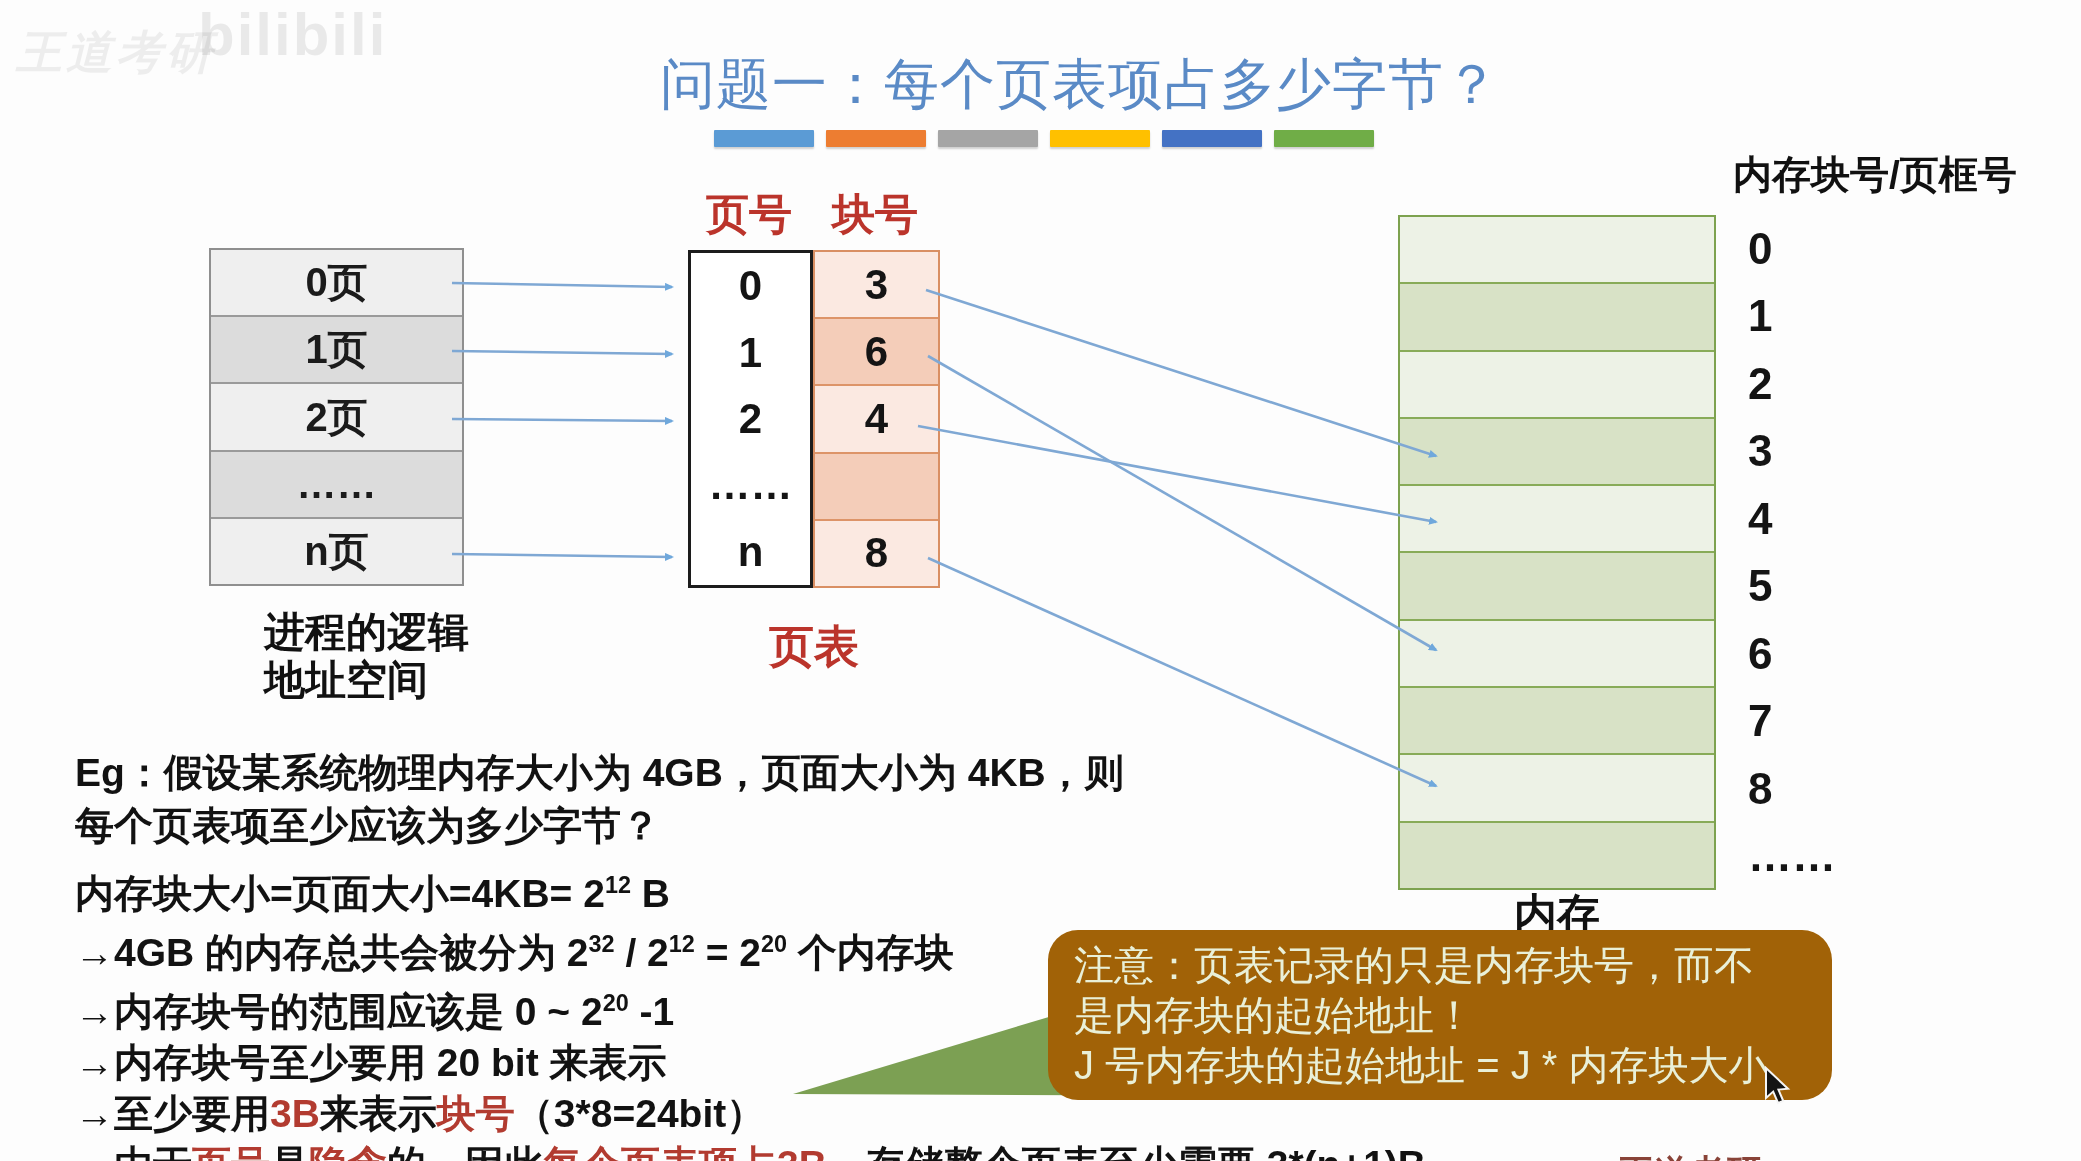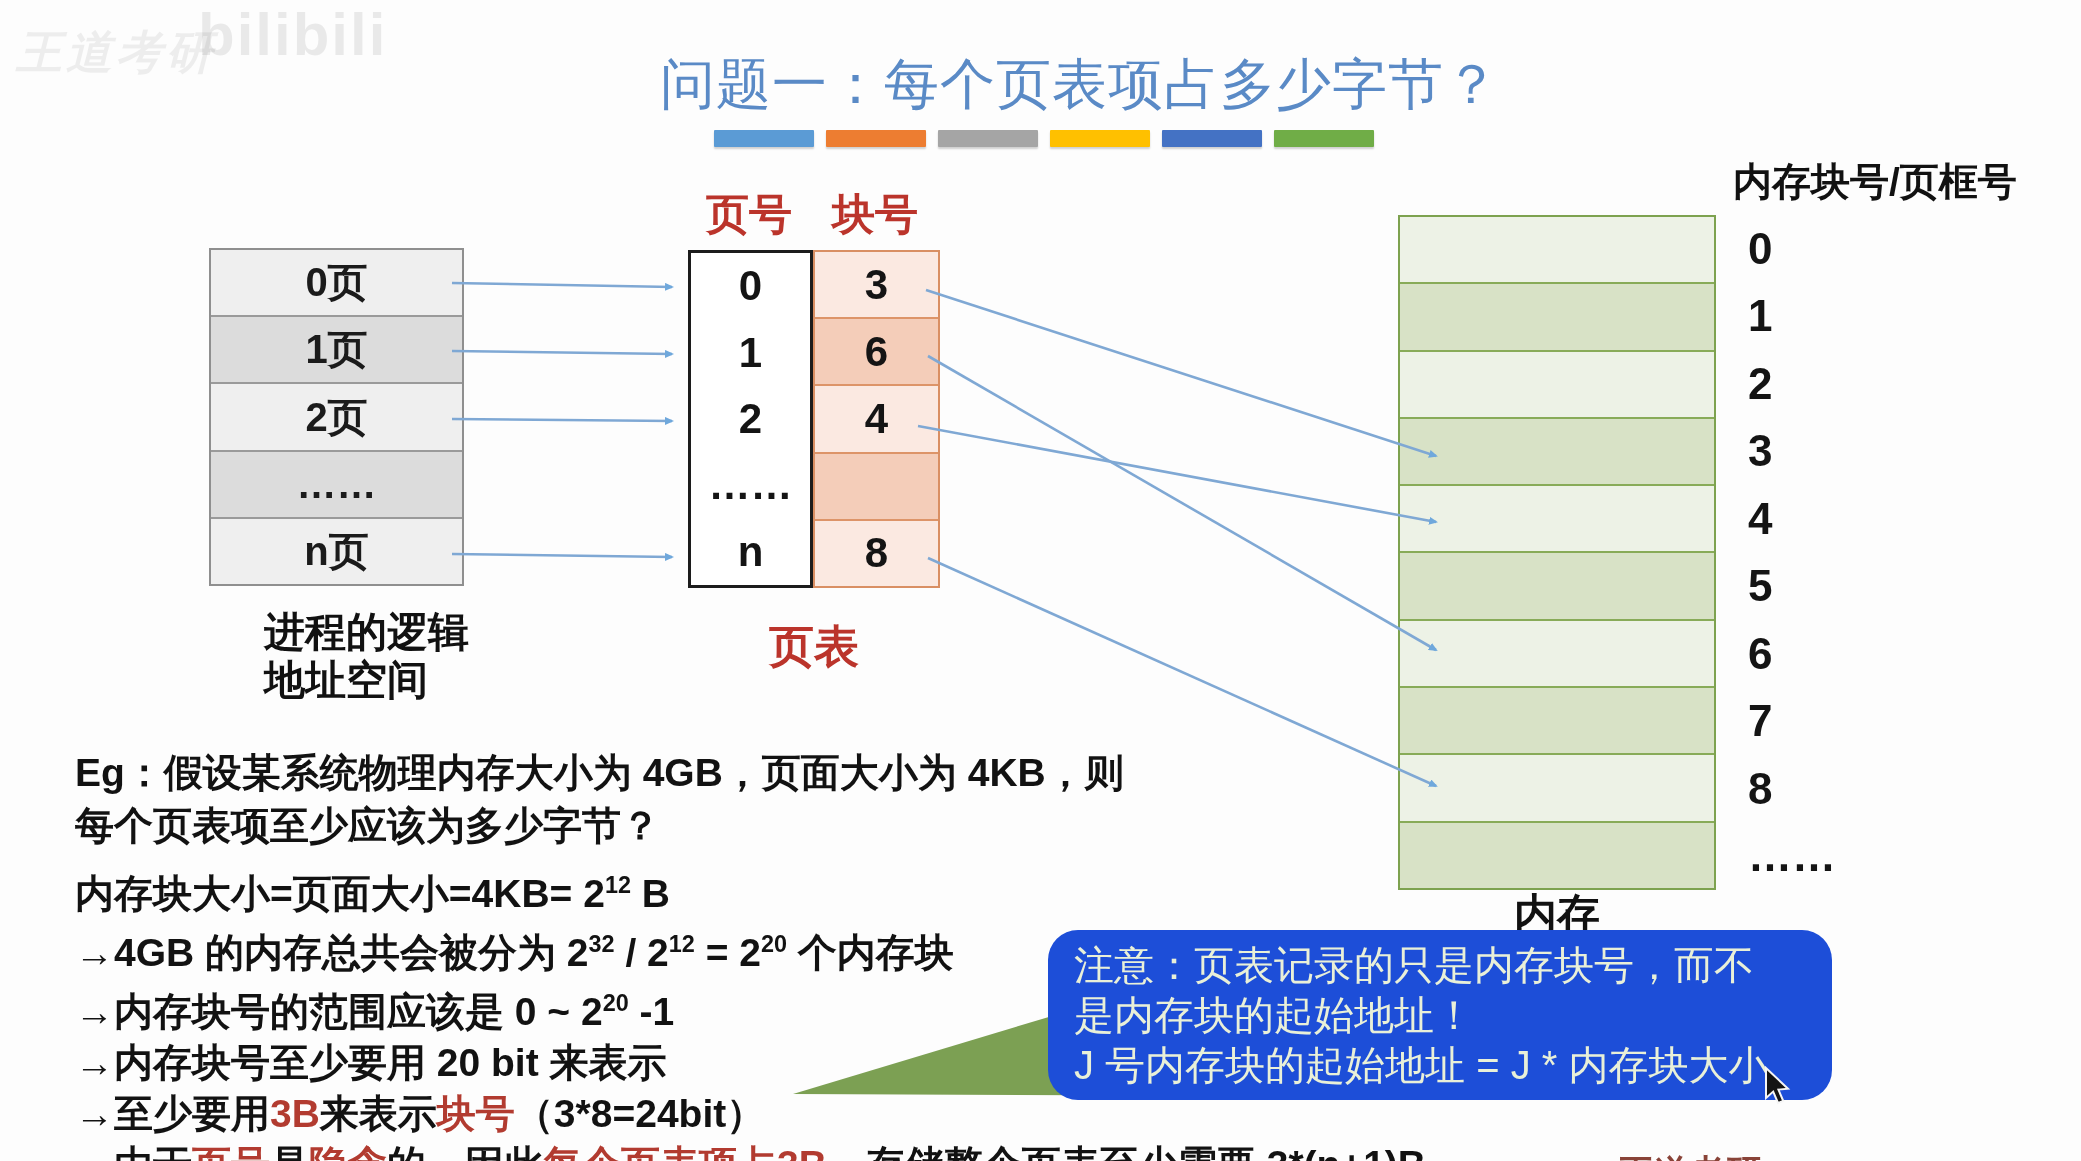--- a/index.html
+++ b/index.html
@@ -31,21 +31,21 @@
   #pt-left{position:absolute;left:688px;top:250px;width:125px;height:338px;background:#fff;border:3px solid #1c1c1c;box-sizing:border-box;display:flex;flex-direction:column;}
   #pt-left .prow{flex:1;display:flex;align-items:center;justify-content:center;font-size:42px;font-weight:600;color:#141414;}
   #pt-right{position:absolute;left:813px;top:250px;width:127px;height:338px;border:2px solid #d98f63;box-sizing:border-box;display:flex;flex-direction:column;}
   #pt-right .prow{flex:1;display:flex;align-items:center;justify-content:center;font-size:42px;font-weight:600;color:#141414;border-top:2px solid #dd9468;}
   #pt-right .prow:first-child{border-top:none;}
   #pt-right .prow:nth-child(odd){background:#fbe9e1;}
   #pt-right .prow:nth-child(even){background:#f4cdb9;}
   #pt-caption{position:absolute;left:688px;top:572px;width:252px;text-align:center;font-size:45px;font-weight:700;color:#bb342b;margin-top:45px;}
 
   
-  #mem-header{position:absolute;left:1733px;top:155px;font-size:39px;font-weight:600;color:#111;}
+  #mem-header{position:absolute;left:1733px;top:148px;font-size:39px;font-weight:600;color:#111;}
   #mtable{position:absolute;left:1398px;top:215px;width:318px;height:675px;border:2.5px solid #7da24f;box-sizing:border-box;display:flex;flex-direction:column;}
   #mtable .mrow{flex:1;border-top:2px solid #88ab58;}
   #mtable .mrow:first-child{border-top:none;}
   #mtable .mrow:nth-child(odd){background:#edf2e6;}
   #mtable .mrow:nth-child(even){background:#d8e2c6;}
   #mlabels{position:absolute;left:1748px;top:215px;height:675px;display:flex;flex-direction:column;}
   #mlabels .mlab{flex:1;display:flex;align-items:center;font-size:44px;font-weight:600;color:#141414;}
   #mem-caption{position:absolute;left:1398px;top:886px;width:318px;text-align:center;font-size:43px;font-weight:600;color:#111;z-index:3;}
 
   
@@ -164,21 +164,21 @@
   </div>
   <div id="derivation">
     <div><span>内存块大小=页面大小=4KB= 2</span><sup>12</sup><span> B</span></div>
     <div><span>→4GB 的内存总共会被分为 2</span><sup>32</sup><span> / 2</span><sup>12</sup><span> = 2</span><sup>20</sup><span> 个内存块</span></div>
     <div><span>→内存块号的范围应该是 0 ~ 2</span><sup>20</sup><span> -1</span></div>
     <div><span>→内存块号至少要用 20 bit 来表示</span></div>
     <div><span>→至少要用</span><span class="red">3B</span><span>来表示</span><span class="red">块号</span><span>（3*8=24bit）</span></div>
     <div><span>→由于</span><span class="red">页号</span><span>是</span><span class="red">隐含</span><span>的，因此</span><span class="red">每个页表项占3B</span><span>，存储整个页表至少需要 3*(n+1)B</span></div>
   </div>
 
-  <div id="bubble" style="background: #1d4ed8;">
+  <div id="bubble" style="background: #a16207;">
     <div>注意：页表记录的只是内存块号，而不</div>
     <div>是内存块的起始地址！</div>
     <div>J 号内存块的起始地址 = J * 内存块大小</div>
   </div>
 
   <svg id="cursor" width="34" height="40" viewBox="0 0 17 20" xmlns="http://www.w3.org/2000/svg">
     <path d="M2,1 L2,16 L5.6,12.8 L8,18.5 L10.6,17.4 L8.2,11.8 L13,11.4 z" fill="#141414" stroke="#f5f5f5" stroke-width="1"></path>
   </svg>
 
 </div>

